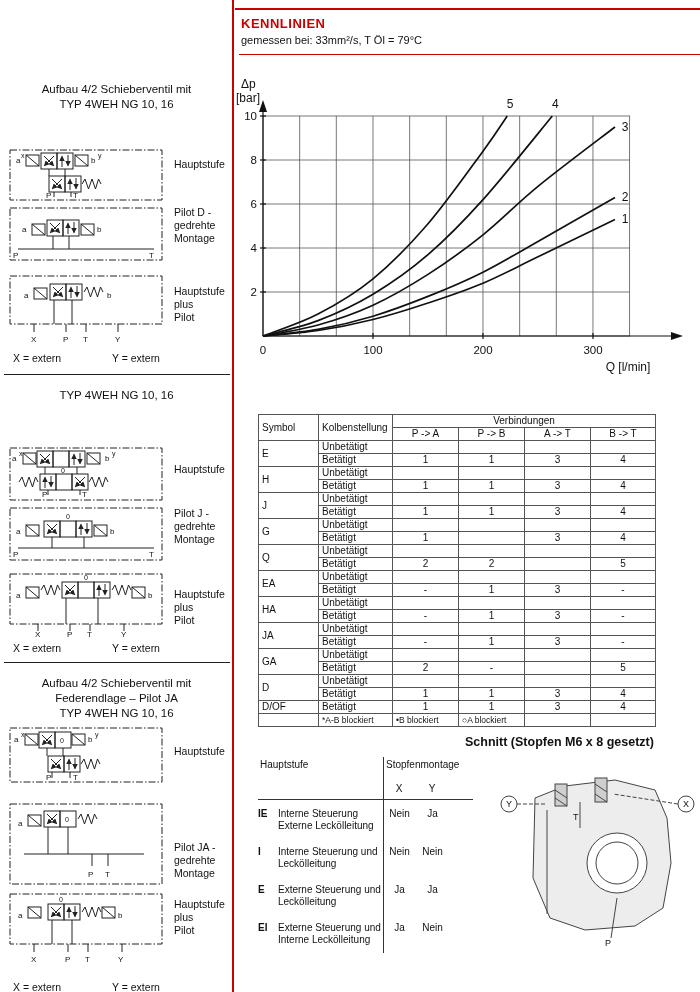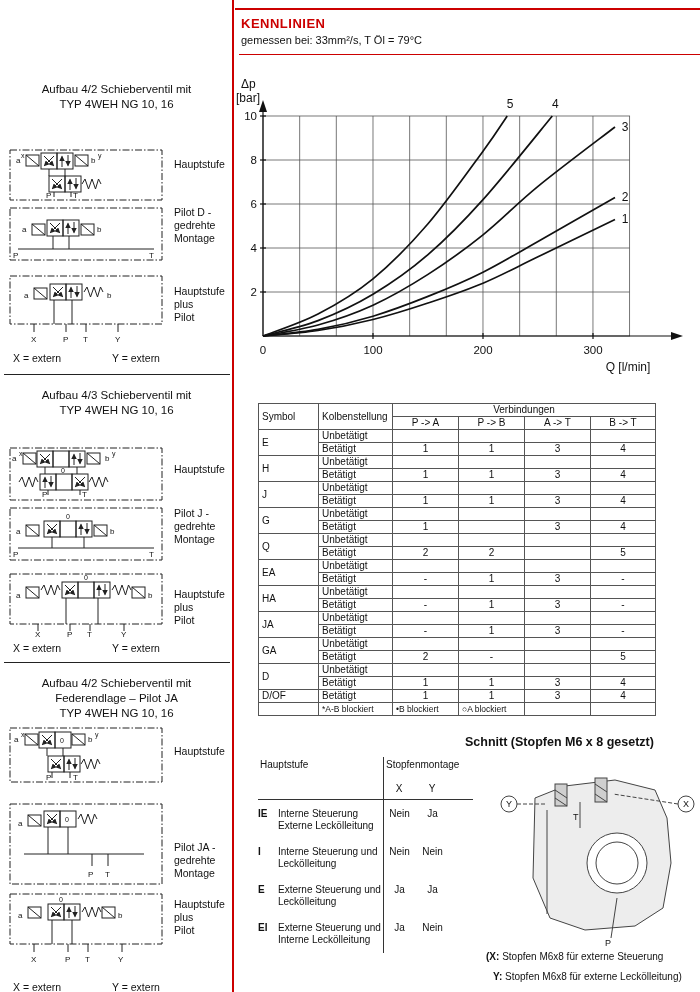--- a/index.html
+++ b/index.html
@@ -24,21 +24,21 @@
   svg .dtxt text.small{font-size:7px}
   #kennlinien-chart{position:absolute;left:0;top:70px}
   #kennlinien-chart .grid{stroke:#555;stroke-width:.8;fill:none}
   #kennlinien-chart .axis{stroke:#111;stroke-width:1.2}
   #kennlinien-chart .ahead{fill:#111;stroke:none}
   #kennlinien-chart .curve{stroke:#111;stroke-width:1.7;fill:none}
   #kennlinien-chart text{fill:#111;font-family:"Liberation Sans",sans-serif}
   #kennlinien-chart text.tick{font-size:11.5px}
   #kennlinien-chart text.albl{font-size:12px}
   #kennlinien-chart text.clbl{font-size:12px}
-  #valve-table{position:absolute;left:25px;top:403px;border-collapse:collapse;table-layout:fixed;width:397px}
+  #valve-table{position:absolute;left:25px;top:414px;border-collapse:collapse;table-layout:fixed;width:397px}
   #valve-table th,#valve-table td{border:1px solid #555;font-size:10px;font-weight:normal;padding:0 3px;height:12px;line-height:12px;text-align:left;white-space:nowrap;overflow:hidden}
   #valve-table th.ctr,#valve-table td.val{text-align:center}
   #valve-table tr.foot td{font-size:8.5px}
   .schnitt-title{position:absolute;left:232px;top:735px;font-size:12.5px;font-weight:bold}
   #ventiltyp-block{position:absolute;left:25px;top:757px;width:215px;height:196px;font-size:10px}
   #ventiltyp-block .vt-vline{position:absolute;left:125px;top:0;bottom:0;width:1px;background:#333}
   #ventiltyp-block .vt-head{position:relative;height:43px;border-bottom:1px solid #333}
   #ventiltyp-block .vt-h1{position:absolute;left:2px;top:2px}
   #ventiltyp-block .vt-h2{position:absolute;left:128px;top:2px}
   #ventiltyp-block .vt-hx{position:absolute;left:133px;top:26px;width:16px;text-align:center}
@@ -160,21 +160,20 @@
     <div>plus</div>
     <div>Pilot</div>
   </div>
   <div class="extern-row" style="top:344px">
     <span class="ex-x">X =  extern</span>
     <span class="ex-y">Y =  extern</span>
   </div>
   <div class="lc-divider" style="top:366px"></div>
 
   <div class="lc-title" style="top:380px">
-    <div>Aufbau 4/3 Schieberventil mit</div>
     <div>TYP 4WEH NG 10, 16</div>
   </div>
 
   <svg class="diag" style="left:4px;top:438px" width="168" height="192" viewBox="0 0 168 192" xmlns:xlink="http://www.w3.org/1999/xlink">
     <g stroke="#222" fill="none" stroke-width="1">
       <rect class="dd" x="6" y="2" width="152" height="52"></rect>
       <use xlink:href="#sol" href="#sol" x="19" y="7"></use>
       <use xlink:href="#cell-cross" href="#cell-cross" x="33" y="5"></use>
       <use xlink:href="#cell-blank" href="#cell-blank" x="49" y="5"></use>
       <use xlink:href="#cell-par" href="#cell-par" x="65" y="5"></use>
@@ -649,17 +648,13 @@
       <line x1="22" y1="36" x2="52" y2="36" stroke-dasharray="4 2"></line>
       <line x1="183" y1="36" x2="118" y2="26" stroke-dasharray="4 2"></line>
       <line x1="116" y1="170" x2="122" y2="130"></line>
     </g>
     <text x="11" y="39">Y</text>
     <text x="188" y="39">X</text>
     <text x="78" y="52">T</text>
     <text x="110" y="178">P</text>
   </svg>
 
-  <div class="schnitt-notes">
-    <div><b>(X:</b> <span>Stopfen M6x8 für externe Steuerung</span></div>
-    <div class="n2"><b>Y:</b> <span>Stopfen M6x8 für externe Leckölleitung)</span></div>
-  </div>
 </div>
 
 </body></html>

